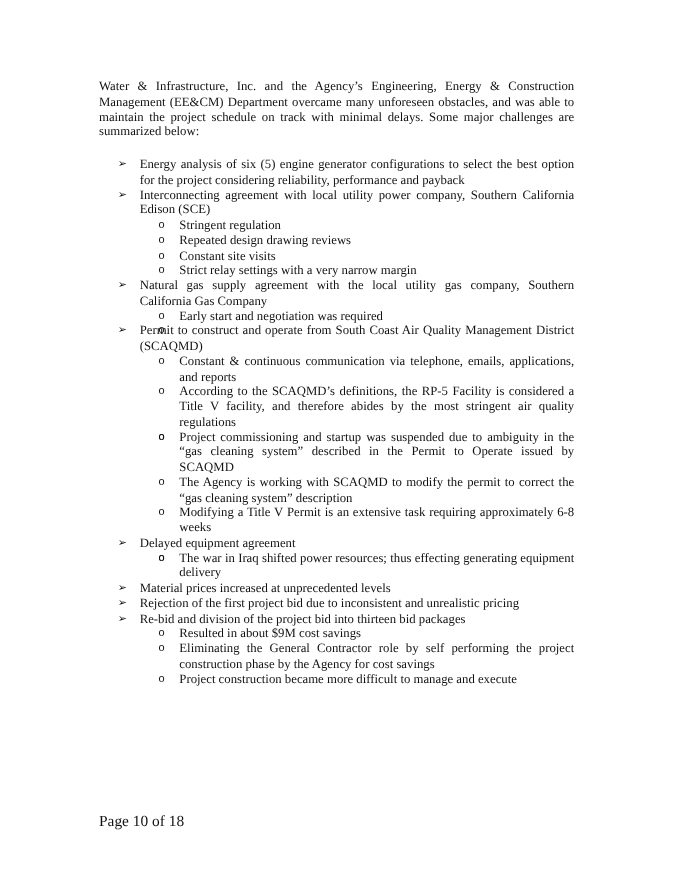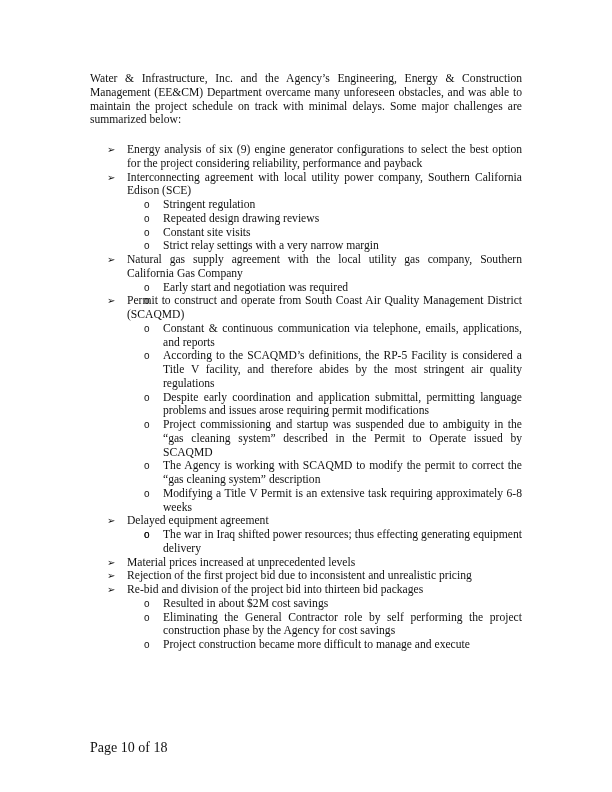--- a/index.html
+++ b/index.html
@@ -84,21 +84,21 @@
 <body>
 
 <div class="page">
 
   <p class="intro">Water &amp; Infrastructure, Inc. and the Agency’s Engineering, Energy &amp; Construction Management (EE&amp;CM) Department overcame many unforeseen obstacles, and was able to maintain the project schedule on track with minimal delays. Some major challenges are summarized below:</p>
 
   <ul class="list">
 
     <li class="l1">
       <span class="bullet">➢</span>
-      <span>Energy analysis of six (9) engine generator configurations to select the best option for the project considering reliability, performance and payback</span>
+      <span>Energy analysis of six (5) engine generator configurations to select the best option for the project considering reliability, performance and payback</span>
     </li>
 
     <li class="l1">
       <span class="bullet">➢</span>
       <span>Interconnecting agreement with local utility power company, Southern California Edison (SCE)</span>
       <ul class="sub">
         <li class="l2"><span class="bullet">o</span><span>Stringent regulation</span></li>
         <li class="l2"><span class="bullet">o</span><span>Repeated design drawing reviews</span></li>
         <li class="l2"><span class="bullet">o</span><span>Constant site visits</span></li>
         <li class="l2"><span class="bullet">o</span><span>Strict relay settings with a very narrow margin</span></li>
@@ -113,21 +113,21 @@
         <li class="l2"><span class="bullet">o</span></li>
       </ul>
     </li>
 
     <li class="l1">
       <span class="bullet">➢</span>
       <span>Permit to construct and operate from South Coast Air Quality Management District (SCAQMD)</span>
       <ul class="sub">
         <li class="l2"><span class="bullet">o</span><span>Constant &amp; continuous communication via telephone, emails, applications, and reports</span></li>
         <li class="l2"><span class="bullet">o</span><span>According to the SCAQMD’s definitions, the RP-5 Facility is considered a Title V facility, and therefore abides by the most stringent air quality regulations</span></li>
-        <li class="l2"><span class="bullet">o</span><span>Despite early coordination and application submittal, permitting language problems and issues arose requiring permit modifications</span></li>
+        <li class="l2"><span class="bullet">o</span></li>
         <li class="l2"><span class="bullet">o</span><span>Project commissioning and startup was suspended due to ambiguity in the “gas cleaning system” described in the Permit to Operate issued by SCAQMD</span></li>
         <li class="l2"><span class="bullet">o</span><span>The Agency is working with SCAQMD to modify the permit to correct the “gas cleaning system” description</span></li>
         <li class="l2"><span class="bullet">o</span><span>Modifying a Title V Permit is an extensive task requiring approximately 6-8 weeks</span></li>
       </ul>
     </li>
 
     <li class="l1">
       <span class="bullet">➢</span>
       <span>Delayed equipment agreement</span>
       <ul class="sub">
@@ -143,21 +143,21 @@
 
     <li class="l1">
       <span class="bullet">➢</span>
       <span>Rejection of the first project bid due to inconsistent and unrealistic pricing</span>
     </li>
 
     <li class="l1">
       <span class="bullet">➢</span>
       <span>Re-bid and division of the project bid into thirteen bid packages</span>
       <ul class="sub">
-        <li class="l2"><span class="bullet">o</span><span>Resulted in about $2M cost savings</span></li>
+        <li class="l2"><span class="bullet">o</span><span>Resulted in about $9M cost savings</span></li>
         <li class="l2"><span class="bullet">o</span><span>Eliminating the General Contractor role by self performing the project construction phase by the Agency for cost savings</span></li>
         <li class="l2"><span class="bullet">o</span><span>Project construction became more difficult to manage and execute</span></li>
       </ul>
     </li>
 
   </ul>
 
   <div class="footer">Page 10 of 18</div>
 
 </div>

